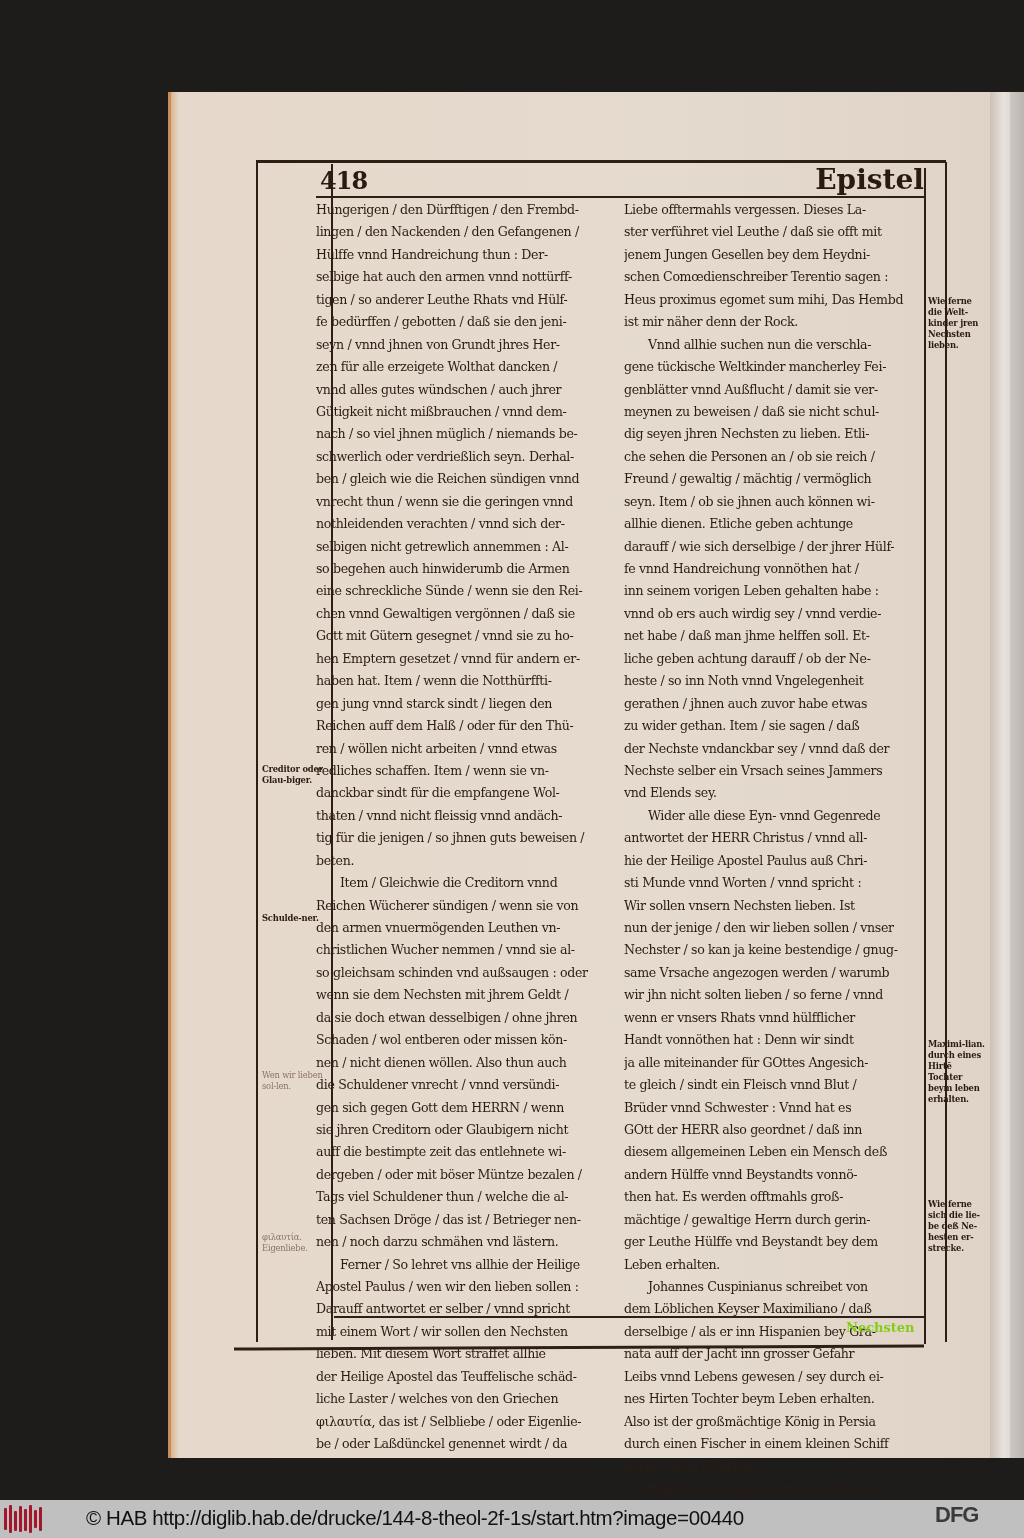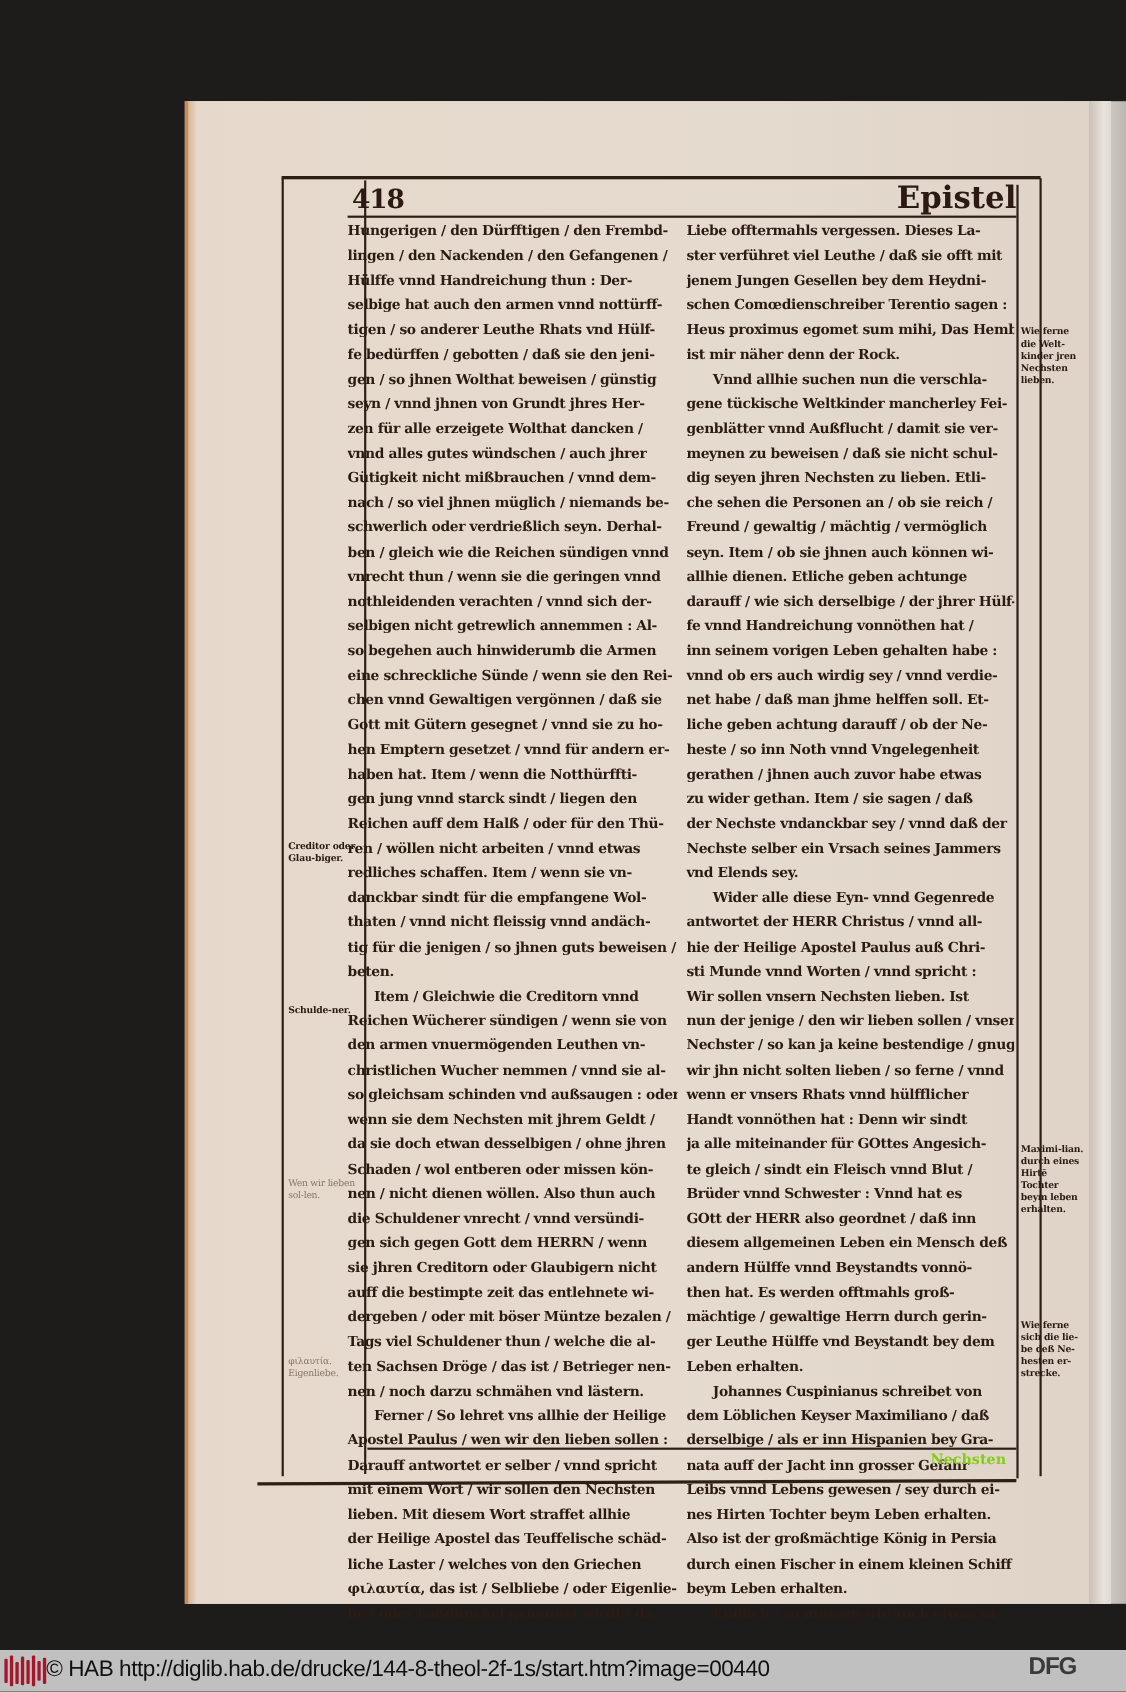--- a/index.html
+++ b/index.html
@@ -25,37 +25,37 @@
     .frame-right-col { left: 924px; top: 168px; width: 2px; height: 1176px; }
     .frame-right-outer { left: 945px; top: 162px; width: 2px; height: 1180px; }
     .frame-bottom { left: 234px; top: 1346px; width: 690px; height: 3px; transform: rotate(-0.25deg); }
     .header-rule { left: 316px; top: 196px; width: 608px; height: 2px; }
     .text-bottom-rule { left: 334px; top: 1316px; width: 590px; height: 2px; }
 
     .header { position: absolute; left: 320px; top: 163px; width: 604px; height: 32px; }
     .page-number { position: absolute; left: 0; top: 3px; font-size: 24px; font-weight: bold; color: #2a1a12; font-family: "DejaVu Serif", serif; letter-spacing: -1px; }
     .running-head { position: absolute; left: 0; right: 0; top: 0; text-align: right; font-size: 28px; font-weight: bold; color: #2a1a12; font-family: "DejaVu Serif", serif; }
 
-    .column { position: absolute; top: 199px; font-family: "DejaVu Serif", serif; font-weight: bold; font-size: 12.6px; color: #2b1b12; line-height: 22.45px; letter-spacing: -0.35px; }
+    .column { position: absolute; top: 199px; font-family: "DejaVu Serif", serif; font-weight: normal; font-size: 12.6px; color: #2b1b12; line-height: 22.45px; letter-spacing: -0.35px; }
     .col-left { left: 316px; width: 300px; }
     .col-right { left: 624px; width: 298px; }
     .line { white-space: nowrap; overflow: hidden; display: block; height: 22.45px; }
     .line.indent { padding-left: 24px; }
 
     .margin-note { position: absolute; font-family: "DejaVu Serif", serif; font-weight: bold; font-size: 8.4px; line-height: 11px; color: #2b1b12; letter-spacing: -0.2px; }
     .margin-note.faded { color: #8b7566; font-weight: normal; }
     .mn-left { left: 262px; width: 66px; }
     .mn-right { left: 928px; width: 60px; }
 
     .catchword { position: absolute; left: 846px; top: 1320px; font-family: "DejaVu Serif", serif; font-weight: bold; font-size: 13px; color: #84cc16; }
 
     .footer { position: absolute; left: 0; top: 1500px; width: 1024px; height: 38px; background: #c0c0c0; display: flex; align-items: center; }
     .hab-logo { position: absolute; left: 4px; top: 5px; width: 40px; height: 28px; display: flex; gap: 2px; align-items: stretch; }
     .hab-logo span { display: block; width: 3px; background: #a3162c; border-radius: 1px; }
-    .footer-text { position: absolute; left: 42px; top: 6px; font-family: "Liberation Sans", sans-serif; font-size: 20.5px; color: #111; white-space: nowrap; letter-spacing: -0.4px; }
+    .footer-text { position: absolute; left: 42px; top: 6px; font-family: "Liberation Sans", sans-serif; font-size: 20.5px; color: #111; white-space: nowrap; letter-spacing: -0.4px; padding-left: 44px; }
     .dfg-logo { position: absolute; left: 935px; top: 2px; font-family: Liberation Sans, sans-serif; font-weight: bold; font-size: 22px; color: #3a3a3a; letter-spacing: -1px; }
   </style>
 </head>
 <body>
 
 <div class="viewer">
   <div class="page"></div>
   <div class="page-shadow-right"></div>
 
   <div class="rule frame-top"></div>
@@ -72,21 +72,20 @@
     <div class="running-head">Epistel</div>
   </div>
 
   <div class="column col-left" id="col-left">
       <span class="line">Hungerigen / den Dürfftigen / den Frembd-</span>
       <span class="line">lingen / den Nackenden / den Gefangenen /</span>
       <span class="line">Hülffe vnnd Handreichung thun : Der-</span>
       <span class="line">selbige hat auch den armen vnnd nottürff-</span>
       <span class="line">tigen / so anderer Leuthe Rhats vnd Hülf-</span>
       <span class="line">fe bedürffen / gebotten / daß sie den jeni-</span>
-      <span class="line">gen / so jhnen Wolthat beweisen / günstig</span>
       <span class="line">seyn / vnnd jhnen von Grundt jhres Her-</span>
       <span class="line">zen für alle erzeigete Wolthat dancken /</span>
       <span class="line">vnnd alles gutes wündschen / auch jhrer</span>
       <span class="line">Gütigkeit nicht mißbrauchen / vnnd dem-</span>
       <span class="line">nach / so viel jhnen müglich / niemands be-</span>
       <span class="line">schwerlich oder verdrießlich seyn. Derhal-</span>
       <span class="line">ben / gleich wie die Reichen sündigen vnnd</span>
       <span class="line">vnrecht thun / wenn sie die geringen vnnd</span>
       <span class="line">nothleidenden verachten / vnnd sich der-</span>
       <span class="line">selbigen nicht getrewlich annemmen : Al-</span>
@@ -159,20 +158,21 @@
       <span class="line">der Nechste vndanckbar sey / vnnd daß der</span>
       <span class="line">Nechste selber ein Vrsach seines Jammers</span>
       <span class="line">vnd Elends sey.</span>
       <span class="line indent">Wider alle diese Eyn- vnnd Gegenrede</span>
       <span class="line">antwortet der HERR Christus / vnnd all-</span>
       <span class="line">hie der Heilige Apostel Paulus auß Chri-</span>
       <span class="line">sti Munde vnnd Worten / vnnd spricht :</span>
       <span class="line">Wir sollen vnsern Nechsten lieben. Ist</span>
       <span class="line">nun der jenige / den wir lieben sollen / vnser</span>
       <span class="line">Nechster / so kan ja keine bestendige / gnug-</span>
+      <span class="line">same Vrsache angezogen werden / warumb</span>
       <span class="line">wir jhn nicht solten lieben / so ferne / vnnd</span>
       <span class="line">wenn er vnsers Rhats vnnd hülfflicher</span>
       <span class="line">Handt vonnöthen hat : Denn wir sindt</span>
       <span class="line">ja alle miteinander für GOttes Angesich-</span>
       <span class="line">te gleich / sindt ein Fleisch vnnd Blut /</span>
       <span class="line">Brüder vnnd Schwester : Vnnd hat es</span>
       <span class="line">GOtt der HERR also geordnet / daß inn</span>
       <span class="line">diesem allgemeinen Leben ein Mensch deß</span>
       <span class="line">andern Hülffe vnnd Beystandts vonnö-</span>
       <span class="line">then hat. Es werden offtmahls groß-</span>

